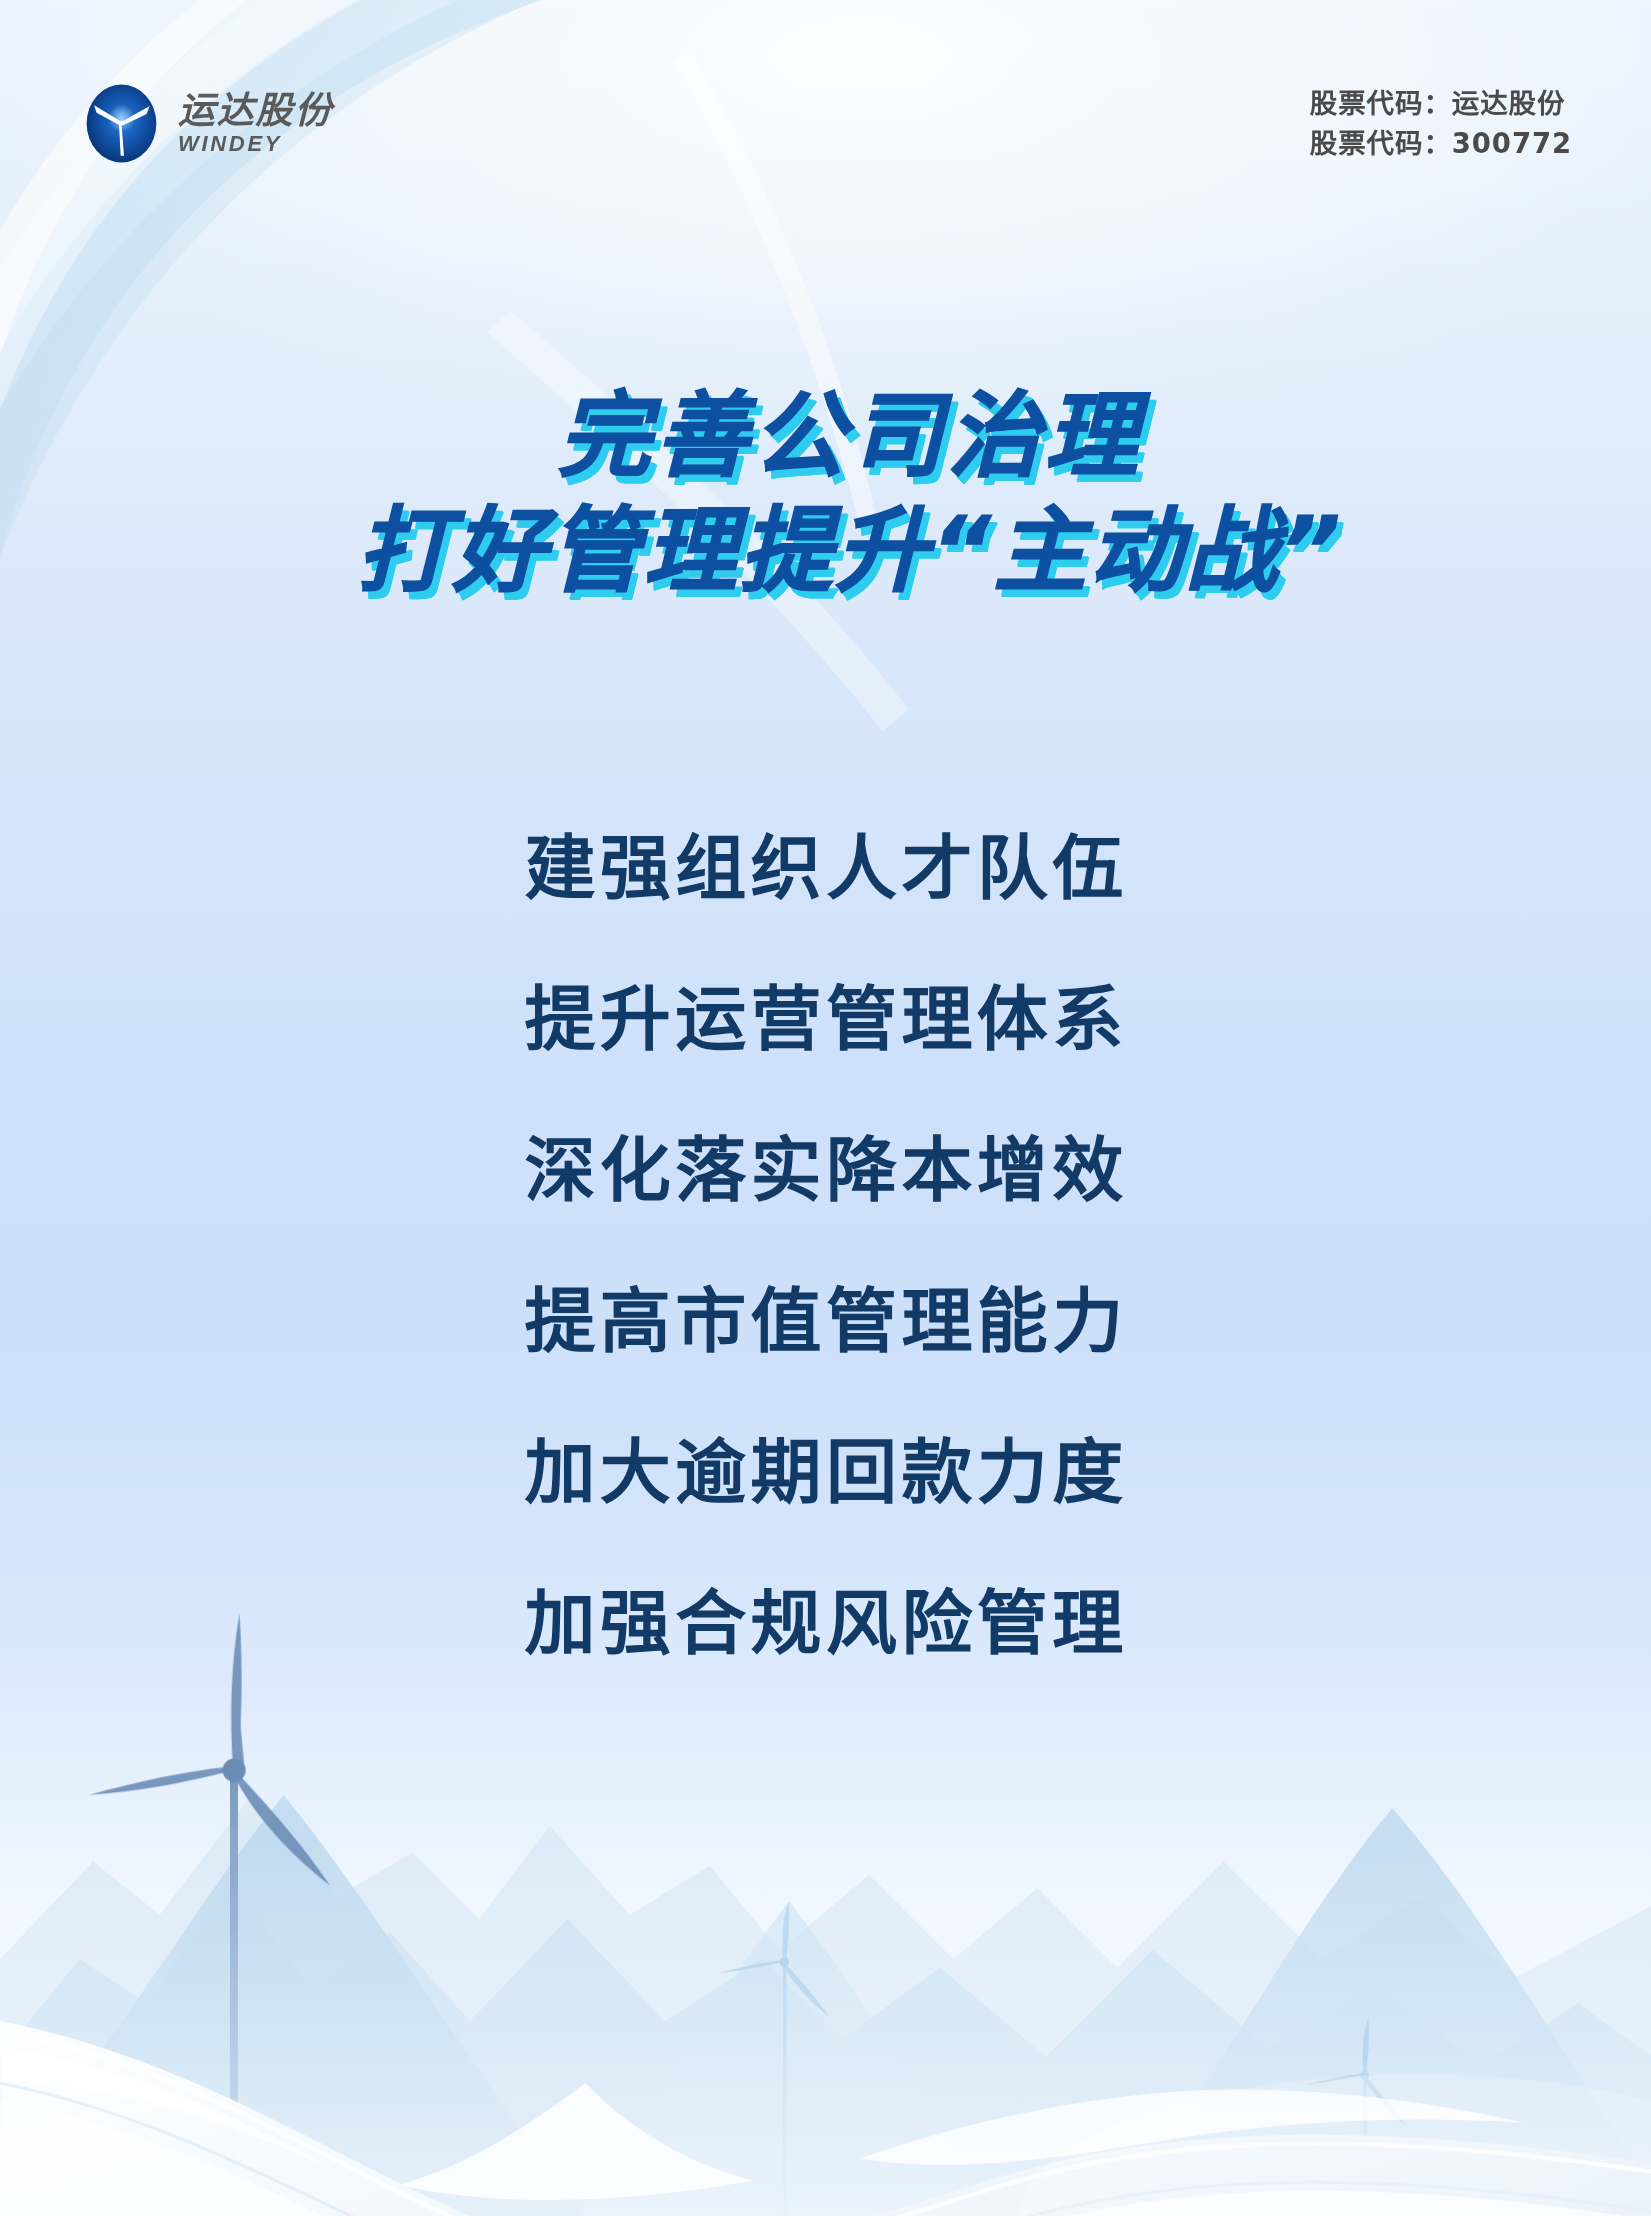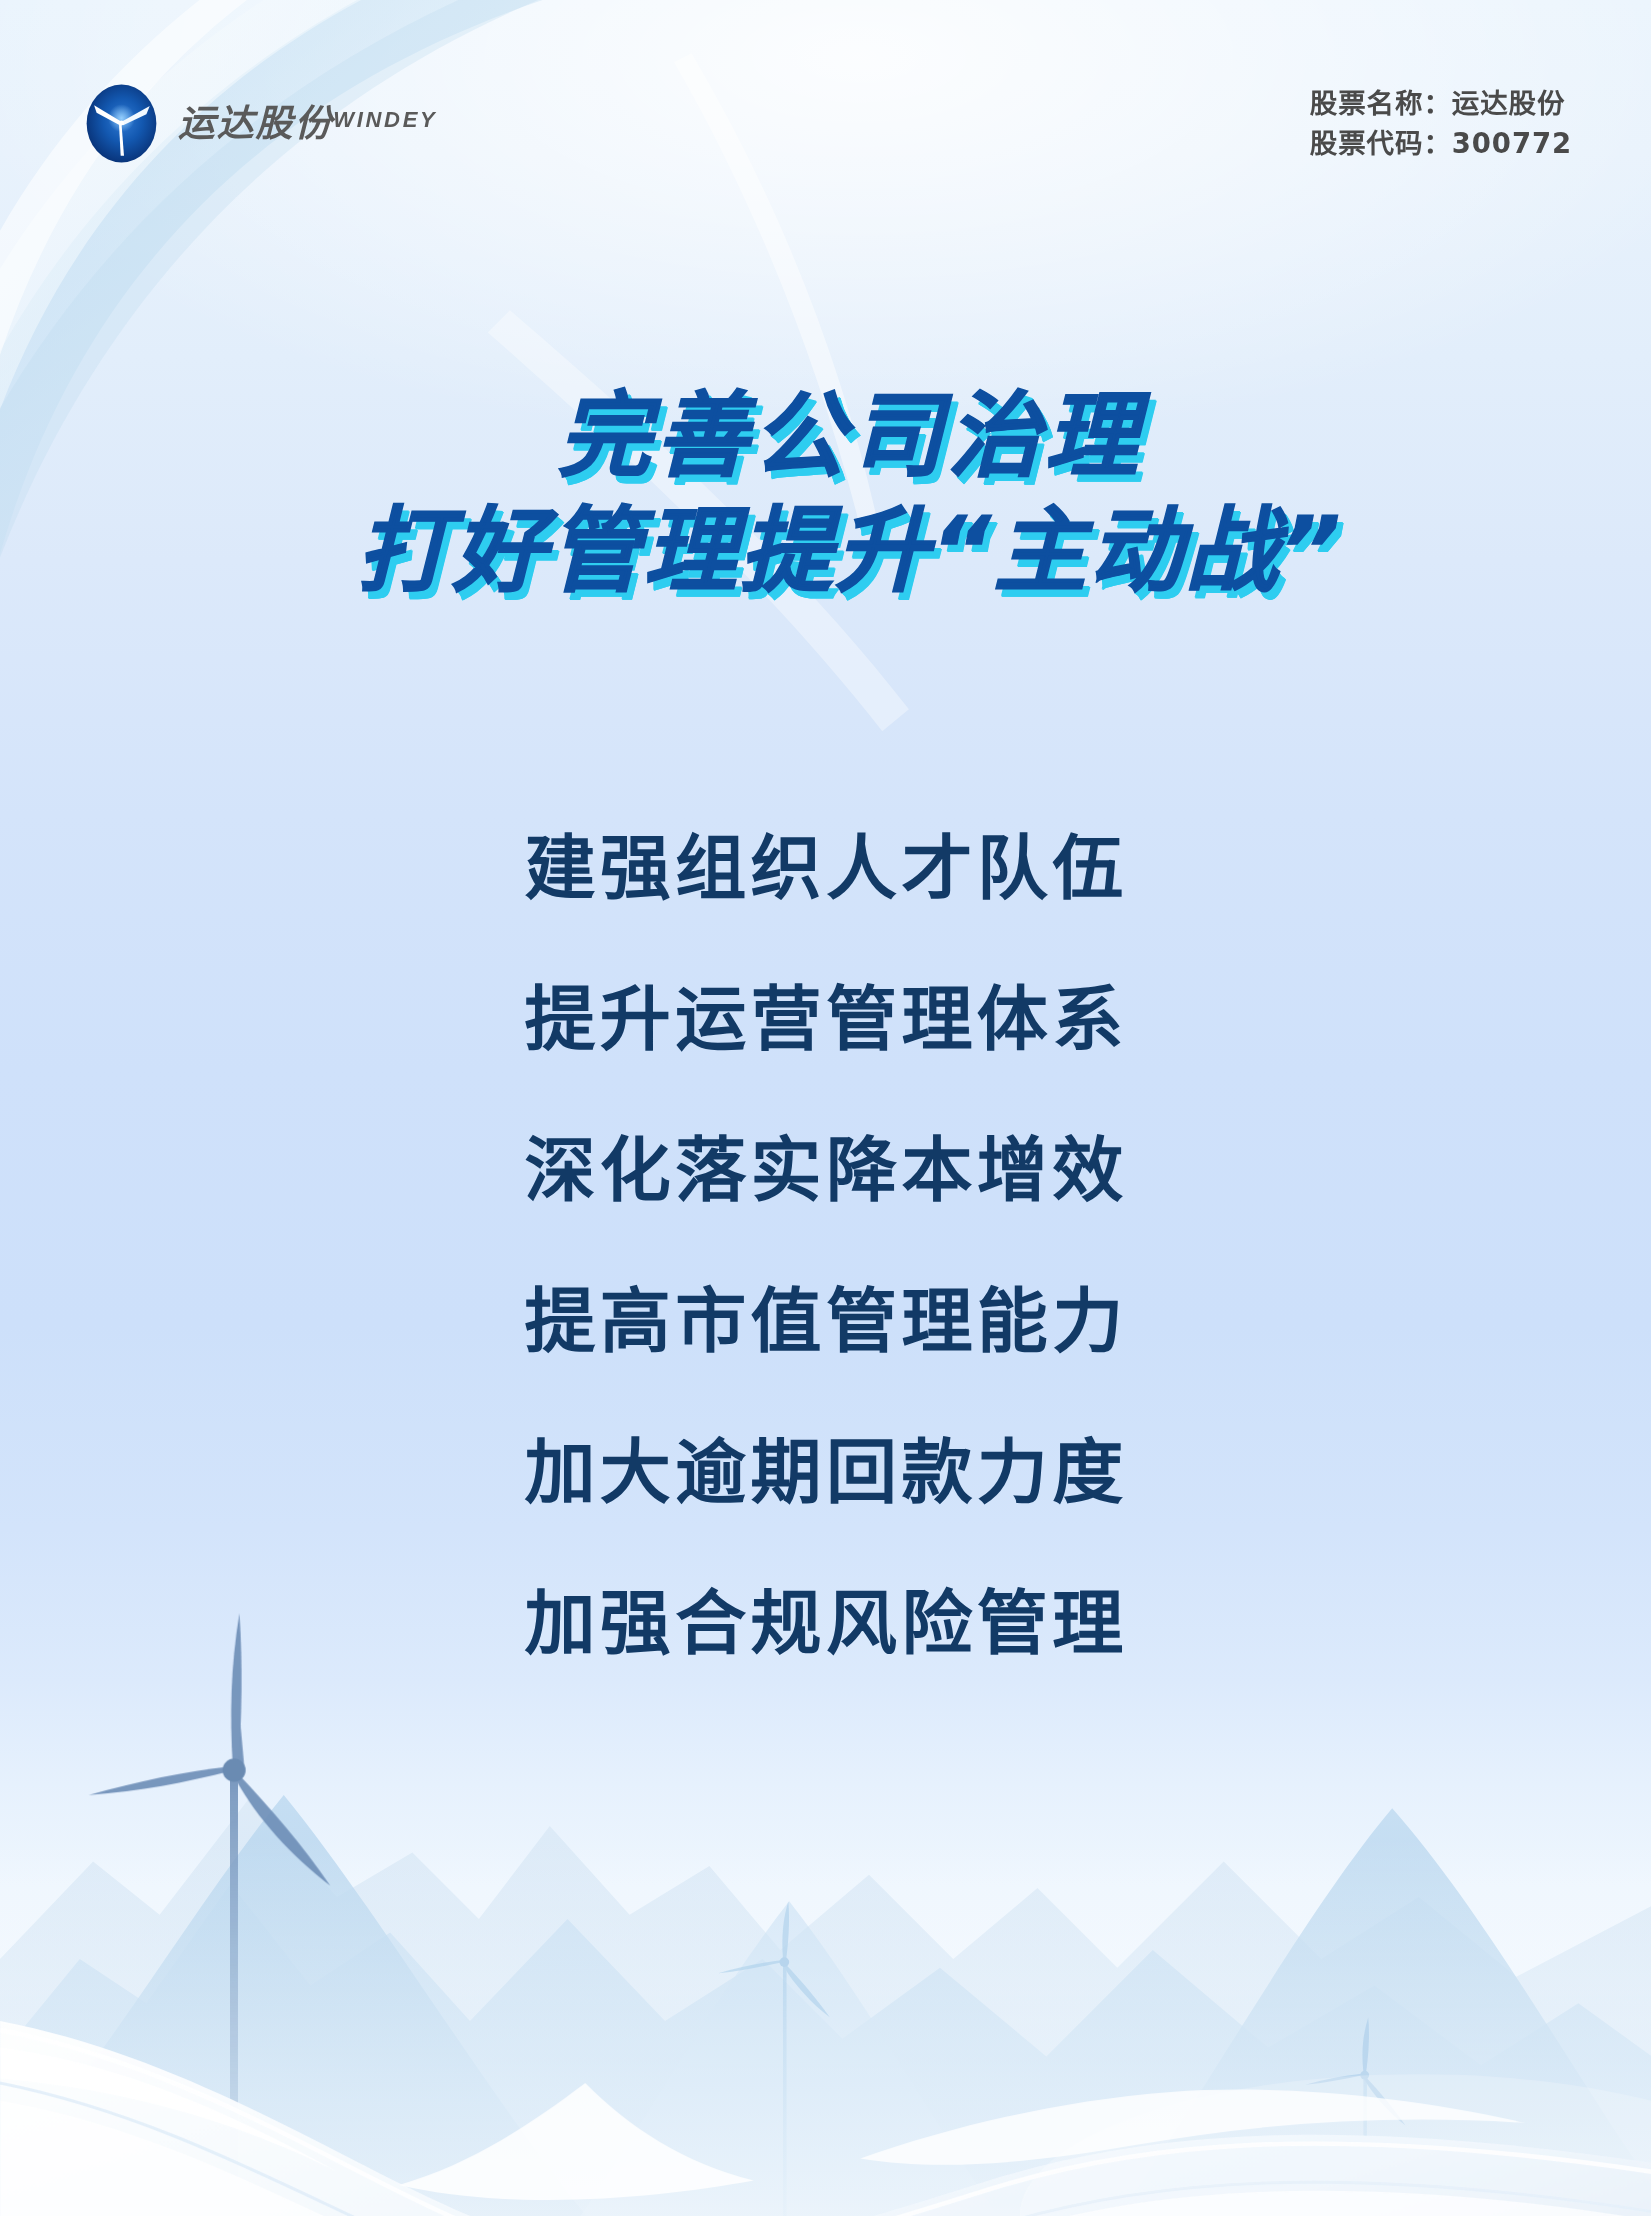--- a/index.html
+++ b/index.html
@@ -44,21 +44,21 @@
     position:absolute;
     top:66px;left:0;right:0;
     height:115px;
     padding:0 80px;
     display:flex;
     align-items:center;
     justify-content:space-between;
   }
   .brand{display:flex;align-items:center;gap:15px;}
   .brand-mark{width:83px;height:83px;flex:0 0 auto;}
-  .brand-words{display:flex;justify-content:center;line-height:1;}
+  .brand-words{display:flex;flex-direction:column;justify-content:center;line-height:1;}
   .brand-cn{
     font-size:37px;font-weight:700;color:#5a5a5a;
     letter-spacing:1.8px;
     font-style:italic;
     font-family:"DejaVu Sans","Liberation Sans",sans-serif;
   }
   .brand-en{
     font-size:22px;font-weight:800;color:#5a5a5a;
     letter-spacing:2.7px;margin-top:4.4px;font-style:italic;
     font-family:"Liberation Sans",sans-serif;
@@ -301,21 +301,21 @@
           <circle cx="100" cy="99" r="6" fill="#ffffff"></circle>
         </svg>
       </span>
       <span class="brand-words">
         <span class="brand-cn">运达股份</span>
         <span class="brand-en">WINDEY</span>
       </span>
     </div>
 
     <div class="stock">
-      <div>股票名称：运达股份</div>
+      <div>股票代码：运达股份</div>
       <div>股票代码：300772</div>
     </div>
 
   </div>
 
   <div class="title-block">
     <div class="title-line l1">完善公司治理</div>
     <div class="title-line l2">打好管理提升“主动战”</div>
   </div>
 

